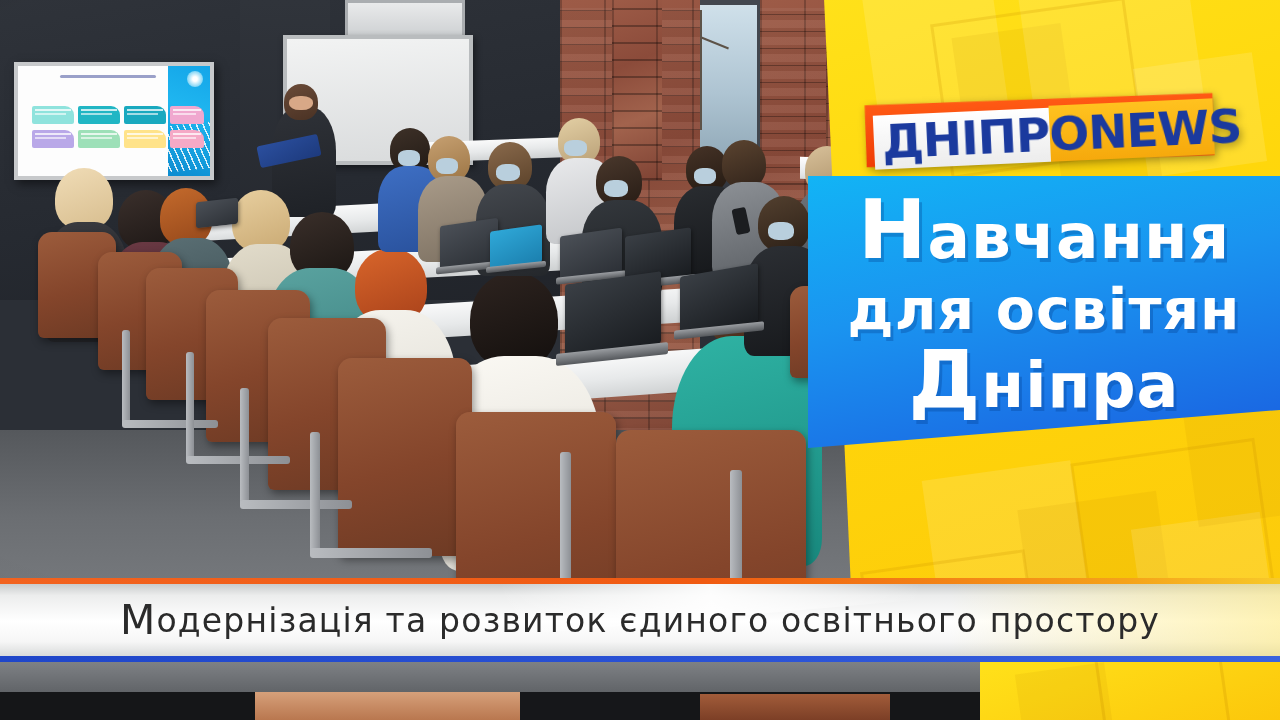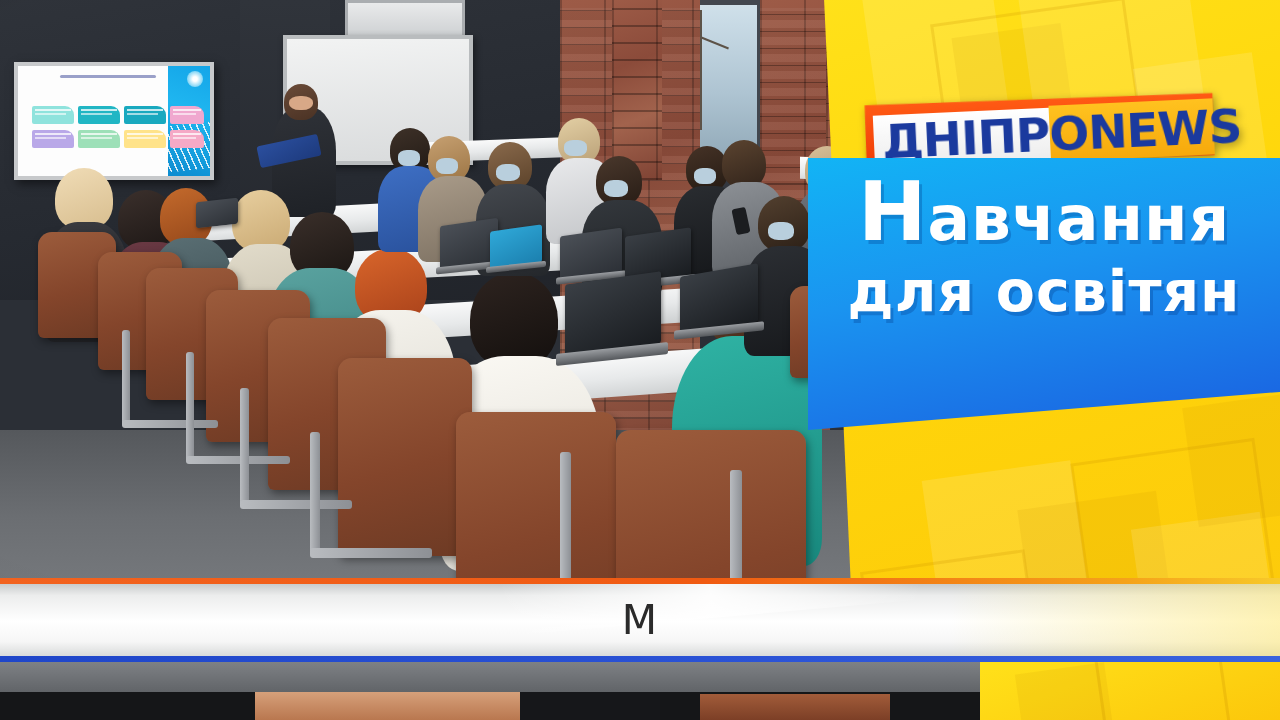--- a/index.html
+++ b/index.html
@@ -99,21 +99,21 @@
   .logo-white{position:absolute;left:0;top:0;width:182px;height:54px;
     background:linear-gradient(180deg,#ffffff,#ececec);}
   .logo-yellow{position:absolute;left:176px;top:-2px;width:164px;height:56px;
     background:linear-gradient(180deg,#ffc21f,#f6a90c);}
   .logo-text{position:absolute;left:8px;top:-2px;width:340px;height:58px;
     font-size:47px;font-weight:bold;letter-spacing:-1px;line-height:58px;color:#1b3a9e;
     white-space:nowrap;font-family:"DejaVu Sans",sans-serif;}
   .logo-text span{display:inline-block;}
 
   
-  .headline{position:absolute;left:808px;top:158px;width:472px;height:272px;
+  .headline{position:absolute;left:808px;top:176px;width:472px;height:272px;
     background:linear-gradient(168deg,#12b4f5 0%,#1a94f0 42%,#1a5fe0 100%);
     clip-path:polygon(0 0, 100% 0, 100% 86%, 0 100%);
     box-shadow:-3px 3px 10px rgba(0,0,0,.35);}
   .hl-text{position:absolute;left:0;top:14px;width:472px;
     color:#ffffff;text-align:center;font-weight:bold;line-height:.98;
     font-family:"DejaVu Sans",sans-serif;
     text-shadow:3px 4px 0 rgba(0,60,140,.30);}
   .hl-line{display:block;white-space:nowrap;}
   .hl-1{font-size:63px;letter-spacing:1px;}
   .hl-2{font-size:57px;letter-spacing:1px;margin-top:12px;}
@@ -374,31 +374,33 @@
     <div class="logo-orange"></div>
     <div class="logo-white"></div>
     <div class="logo-yellow"></div>
     <div class="logo-text"><span>ДНІПРО</span><span>NEWS</span></div>
   </div>
 
   <div class="headline">
     <div class="hl-text">
       <span class="hl-line hl-1"><span class="sc">Н</span><span>авчання</span></span>
       <span class="hl-line hl-2">для освітян</span>
+      <span class="hl-line hl-3"><span class="sc">Д</span><span>ніпра</span></span>
     </div>
   </div>
 
   <div class="ticker">
     <div class="ticker-top"></div>
     <div class="ticker-body">
       <div class="ticker-gloss"></div>
       <div class="ticker-tint"></div>
     </div>
     <div class="ticker-txt">
         <span class="sc">М</span>
+        <span>одернізація та розвиток єдиного освітнього простору</span>
       </div>
     <div class="ticker-bot"></div>
   </div>
 
   <div class="under">
     <div class="under-floor"></div>
     <div class="under-dark"></div>
     <div class="under-skin"></div>
     <div class="under-blk2"></div>
     <div class="under-chair"></div>

